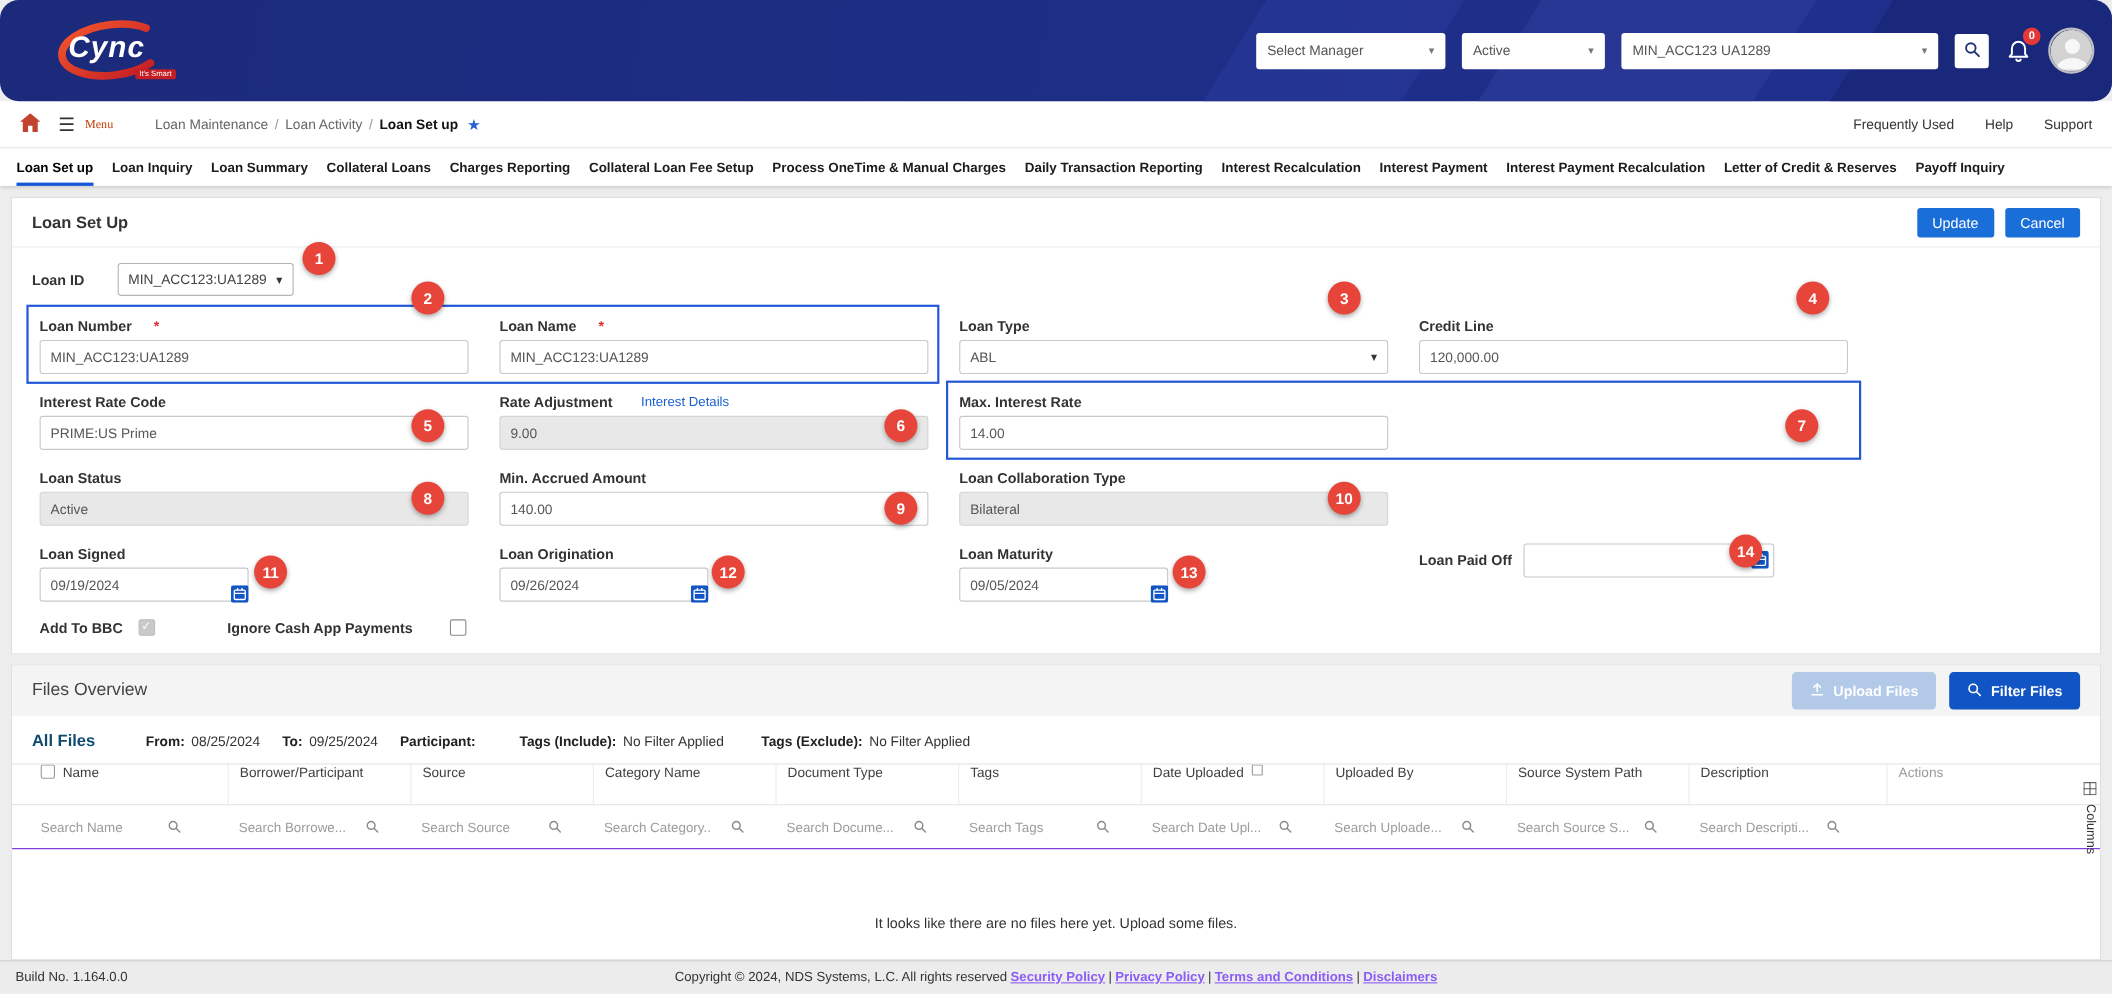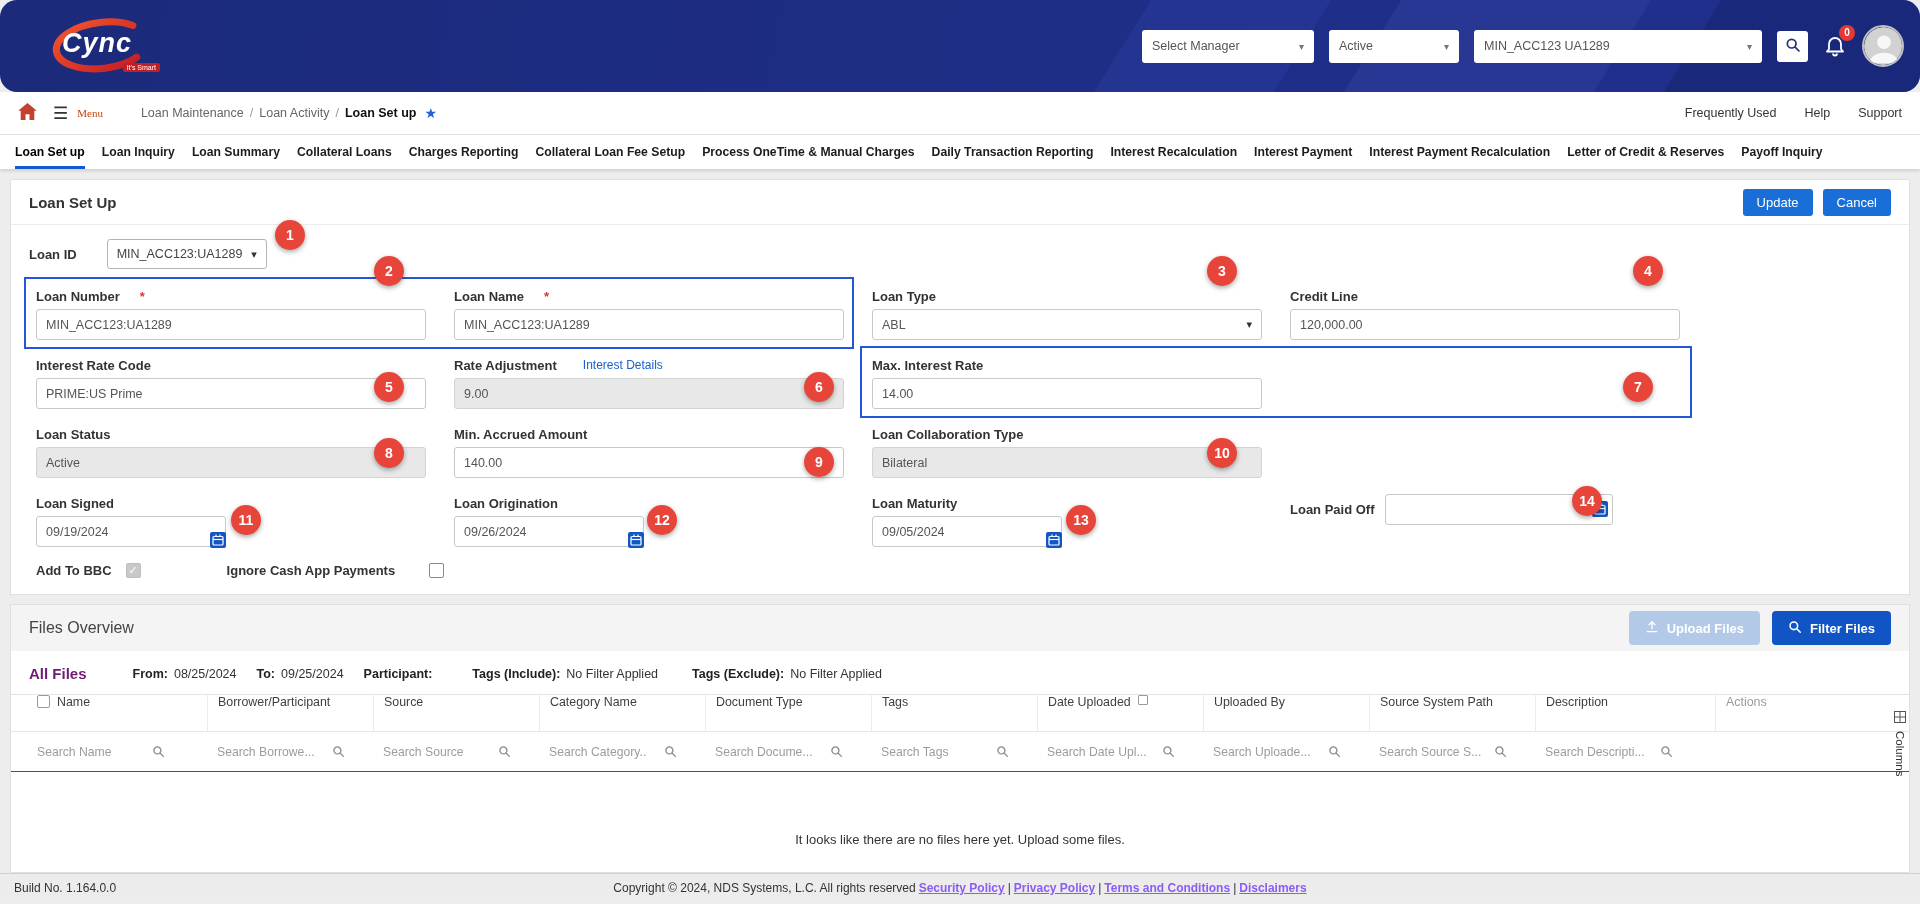--- a/index.html
+++ b/index.html
@@ -86,33 +86,33 @@
   .hl-a { left:-12px; top:-10px; width:830px; height:72px; }
   .hl-b { left:824px; top:-10px; width:832px; height:72px; }
   .abadge { position:absolute; width:30px; height:30px; border-radius:50%; background:#e8453a; color:#fff; font-size:14px; font-weight:bold;
             display:flex; align-items:center; justify-content:center; box-shadow:0 2px 5px rgba(0,0,0,.35); z-index:5; }
   .checksrow { display:flex; align-items:center; padding:0 25px 16px; }
   .chk-label { font-weight:600; font-size:13px; color:#333; }
   .chk { width:15px; height:15px; border:1.5px solid #8a8a8a; border-radius:2px; background:#fff; margin-left:14px; cursor:pointer;
          display:flex; align-items:center; justify-content:center; }
   .chk.checked { background:#c9c9c9; border-color:#bdbdbd; }
   .chkmark { color:#fff; font-size:11px; line-height:1; }
-  .gap-left { margin-left:50px;padding-left:36px; }
+  .gap-left { margin-left:30px;padding-left:36px; }
 
   
   .files-panel { background:#fff; border:1px solid #e0e0e0; margin-top:9px; }
   .files-head { height:46px; background:#f4f4f4; display:flex; align-items:center; padding:0 18px; }
   .files-title { font-size:16px; color:#444; }
   .files-btns { margin-left:auto; display:flex; gap:12px; }
   .btn-upload { background:#b3c9e8; color:#fff; border:none; border-radius:4px; height:34px; padding:11px 16px; font-size:13px; font-weight:600;
                 display:flex; align-items:center; gap:8px; cursor:default; font-family:inherit; }
   .btn-filter { background:#1154c4; color:#fff; border:none; border-radius:4px; height:34px; padding:0 16px; font-size:13px; font-weight:600;
                 display:flex; align-items:center; gap:8px; cursor:pointer; font-family:inherit;justify-content:space-between; }
   .allfiles { display:flex; align-items:center; padding:14px 18px 12px; border-bottom:1px solid #e4e4e4; white-space:nowrap; }
-  .af-title { font-size:15px; font-weight:bold; color:#701a75; margin-right:46px; }
+  .af-title { font-size:15px; font-weight:bold; color:#0c4a6e; margin-right:46px; }
   .af-label { font-weight:bold; font-size:12.5px; color:#222; margin-left:20px; }
   .af-label.first { margin-left:0; }
   .af-value { font-size:12.5px; color:#333; margin-left:6px; }
   .af-label.tagsgap { margin-left:34px; }
 
   .ftable { position:relative; }
   .t-headrow { display:flex; align-items:stretch; height:37px; border-bottom:1px solid #e6e6e6; padding-left:16px; }
   .t-cell { padding:0 10px; font-size:12.4px; color:#3f3f3f; font-weight:500; display:flex; align-items:flex-start; gap:7px;
             border-left:1px solid #ececec; flex-shrink:0; white-space:nowrap; overflow:hidden; }
   .t-cell.first { border-left:none; }

